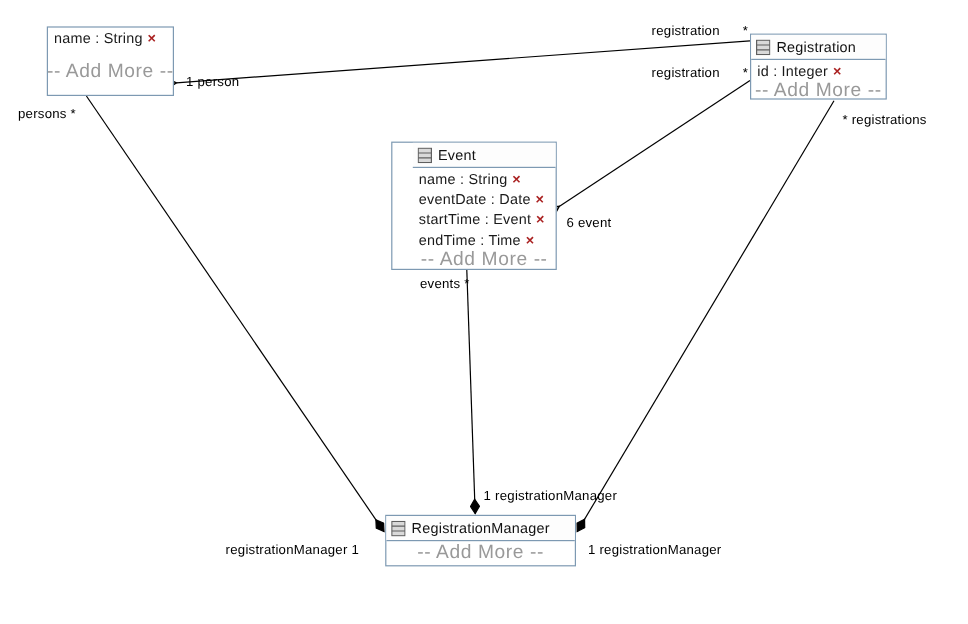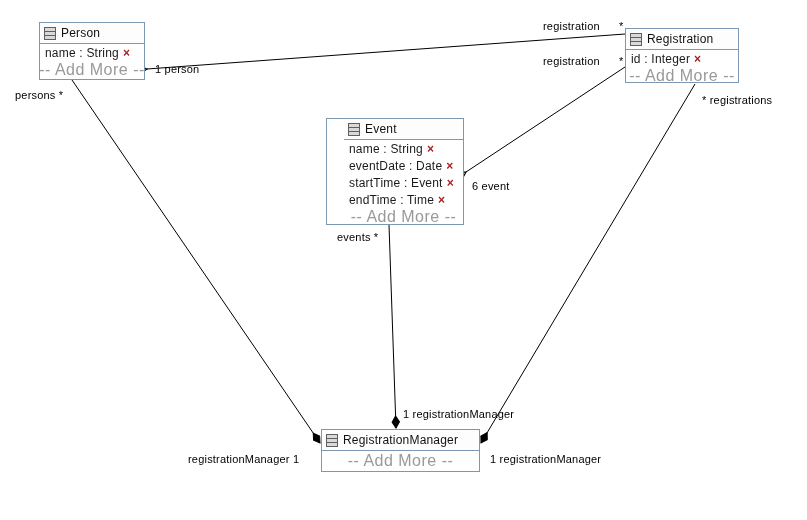--- a/index.html
+++ b/index.html
@@ -83,28 +83,20 @@
       </marker>
     </defs>
   <line x1="625" y1="34" x2="147" y2="69" marker-end="url(#m-arrow)"></line>
       <line x1="625" y1="67" x2="466" y2="172" marker-end="url(#m-arrow)"></line>
       <line x1="72" y1="80" x2="320" y2="443" marker-end="url(#m-diamond)"></line>
       <line x1="389" y1="225" x2="396" y2="428" marker-end="url(#m-diamond)"></line>
       <line x1="695" y1="84" x2="481" y2="443" marker-end="url(#m-diamond)"></line>
     </svg>
   <div id="boxes">
       <div class="clsbox" style="left: 39px; top: 22px; width: 106px; height: 58px;">
-        <div class="hdr">
-          <svg class="cicon" width="12" height="13" viewBox="0 0 12 13">
-            <rect x="0.5" y="0.5" width="11" height="12" fill="#d9d9d9" stroke="#5f5f5f"></rect>
-            <line x1="0.5" y1="4.5" x2="11.5" y2="4.5" stroke="#5f5f5f"></line>
-            <line x1="0.5" y1="8.5" x2="11.5" y2="8.5" stroke="#5f5f5f"></line>
-          </svg>
-          <span class="title">Person</span>
-        </div>
         <div class="row attr">
           <span>name : String</span>
           <span class="del">×</span>
         </div>
         <div class="row addmore">-- Add More --</div>
       </div>
       <div class="clsbox" style="left: 625px; top: 28px; width: 114px; height: 55px;">
         <div class="hdr">
           <svg class="cicon" width="12" height="13" viewBox="0 0 12 13">
             <rect x="0.5" y="0.5" width="11" height="12" fill="#d9d9d9" stroke="#5f5f5f"></rect>
@@ -159,19 +151,19 @@
       </div>
     </div>
   <div id="labels">
       <span class="lbl" style="left: 543px; top: 20px;">registration</span>
       <span class="lbl" style="left: 619px; top: 20px;">*</span>
       <span class="lbl" style="left: 543px; top: 55px;">registration</span>
       <span class="lbl" style="left: 619px; top: 55px;">*</span>
       <span class="lbl" style="left: 155px; top: 63px;">1 person</span>
       <span class="lbl" style="left: 472px; top: 180px;">6 event</span>
       <span class="lbl" style="left: 15px; top: 89px;">persons *</span>
-      <span class="lbl" style="left: 337px; top: 231px; text-align: right;">events *</span>
+      <span class="lbl" style="left: 350px; top: 231px; text-align: right;">events *</span>
       <span class="lbl" style="left: 702px; top: 94px;">* registrations</span>
       <span class="lbl" style="left: 188px; top: 453px;">registrationManager 1</span>
       <span class="lbl" style="left: 403px; top: 408px;">1 registrationManager</span>
       <span class="lbl" style="left: 490px; top: 453px;">1 registrationManager</span>
     </div>
 </div>
 
 </body></html>

